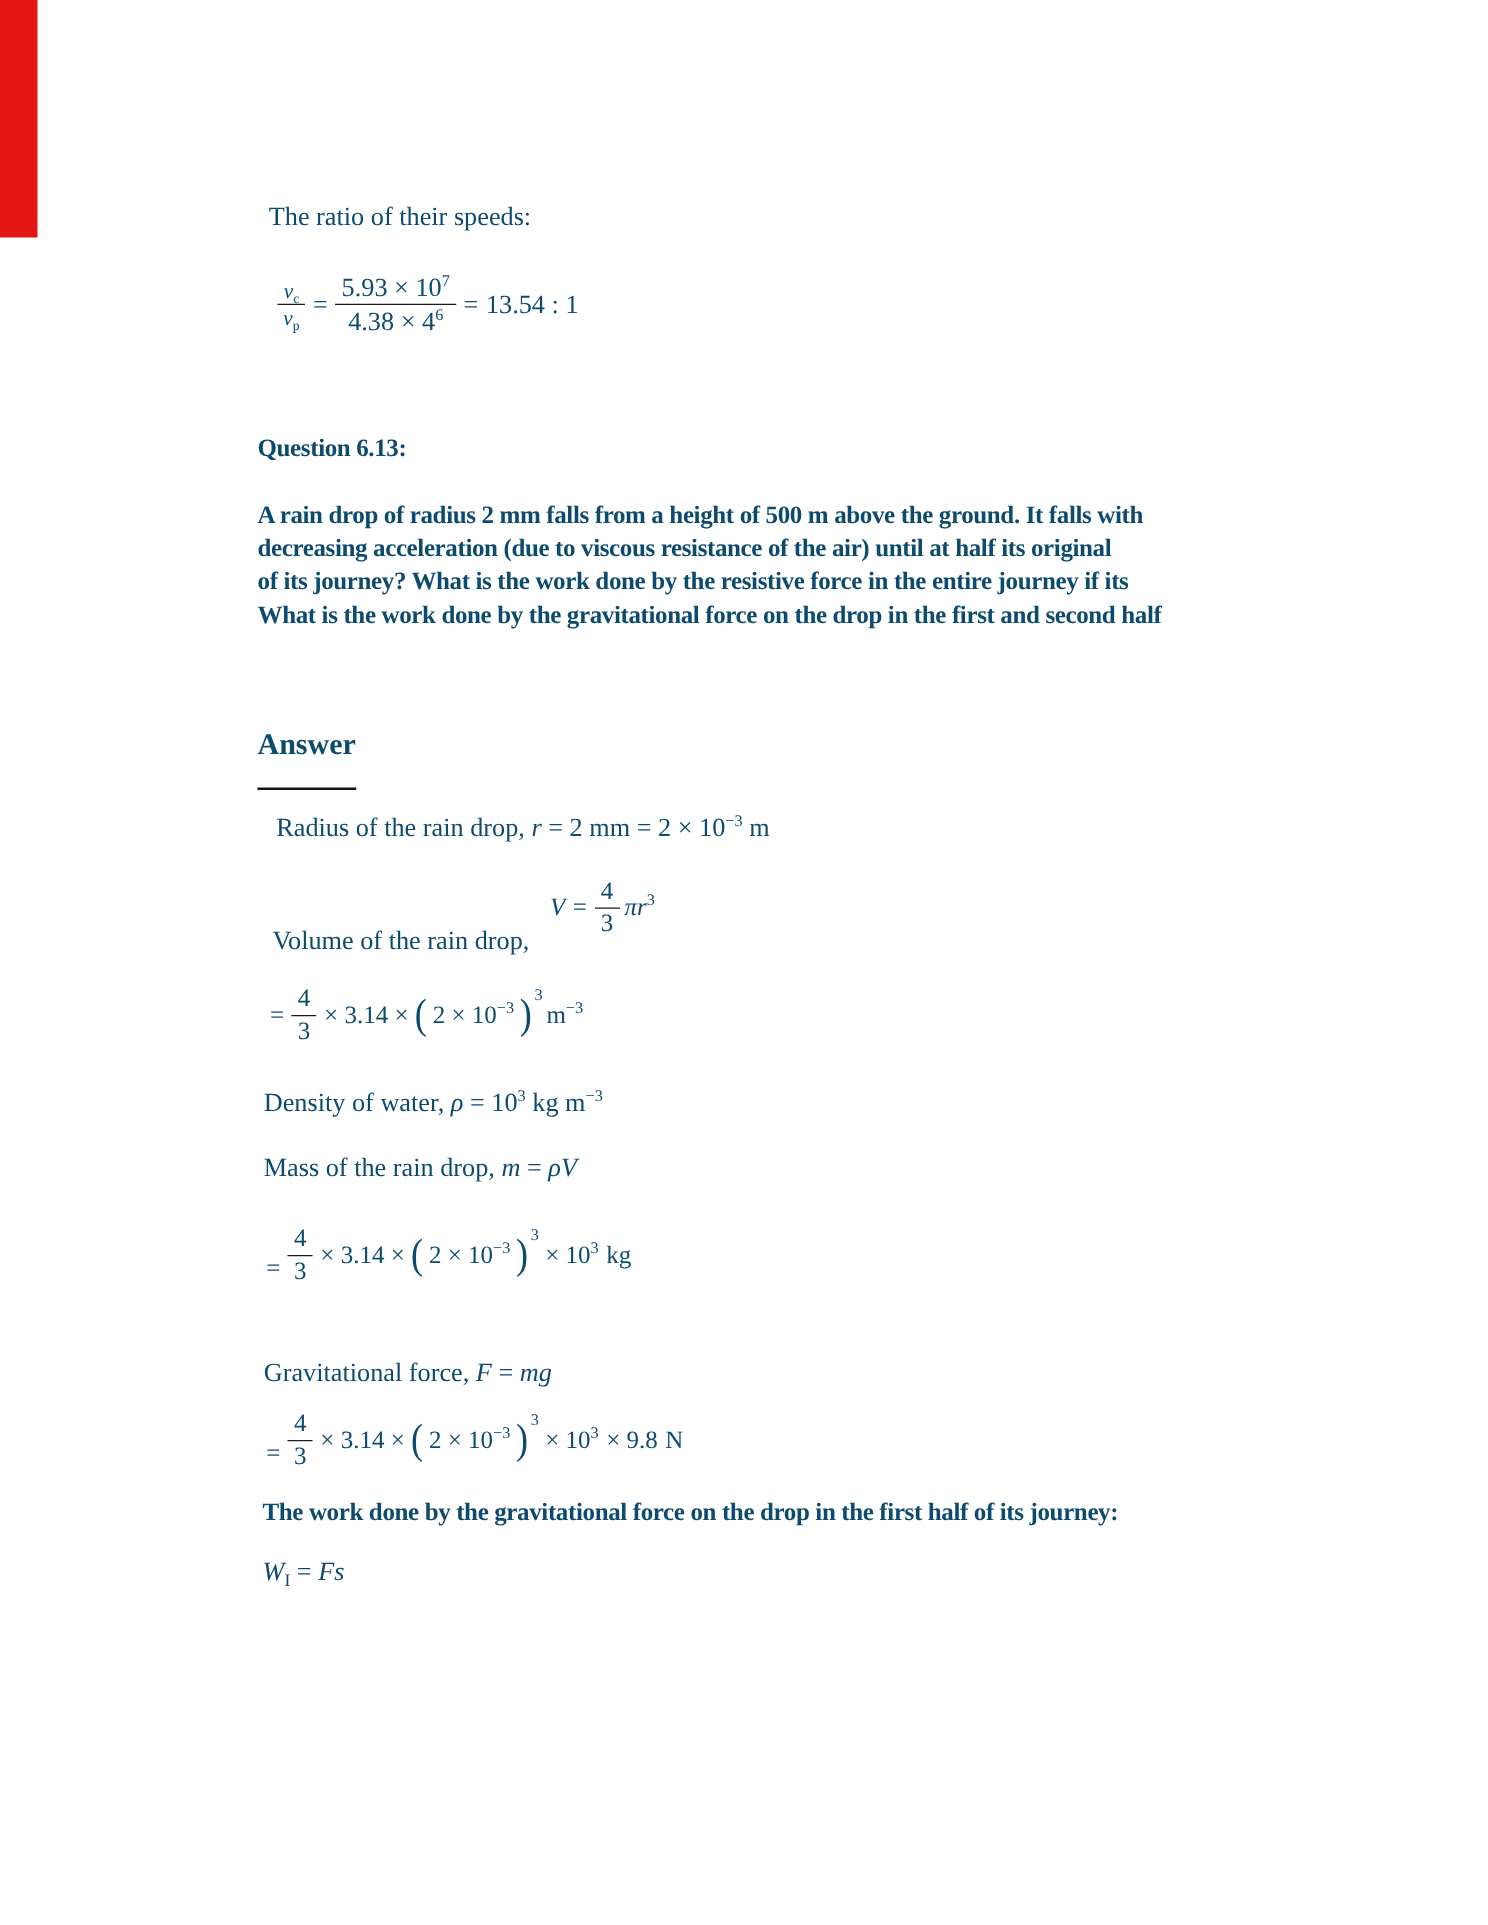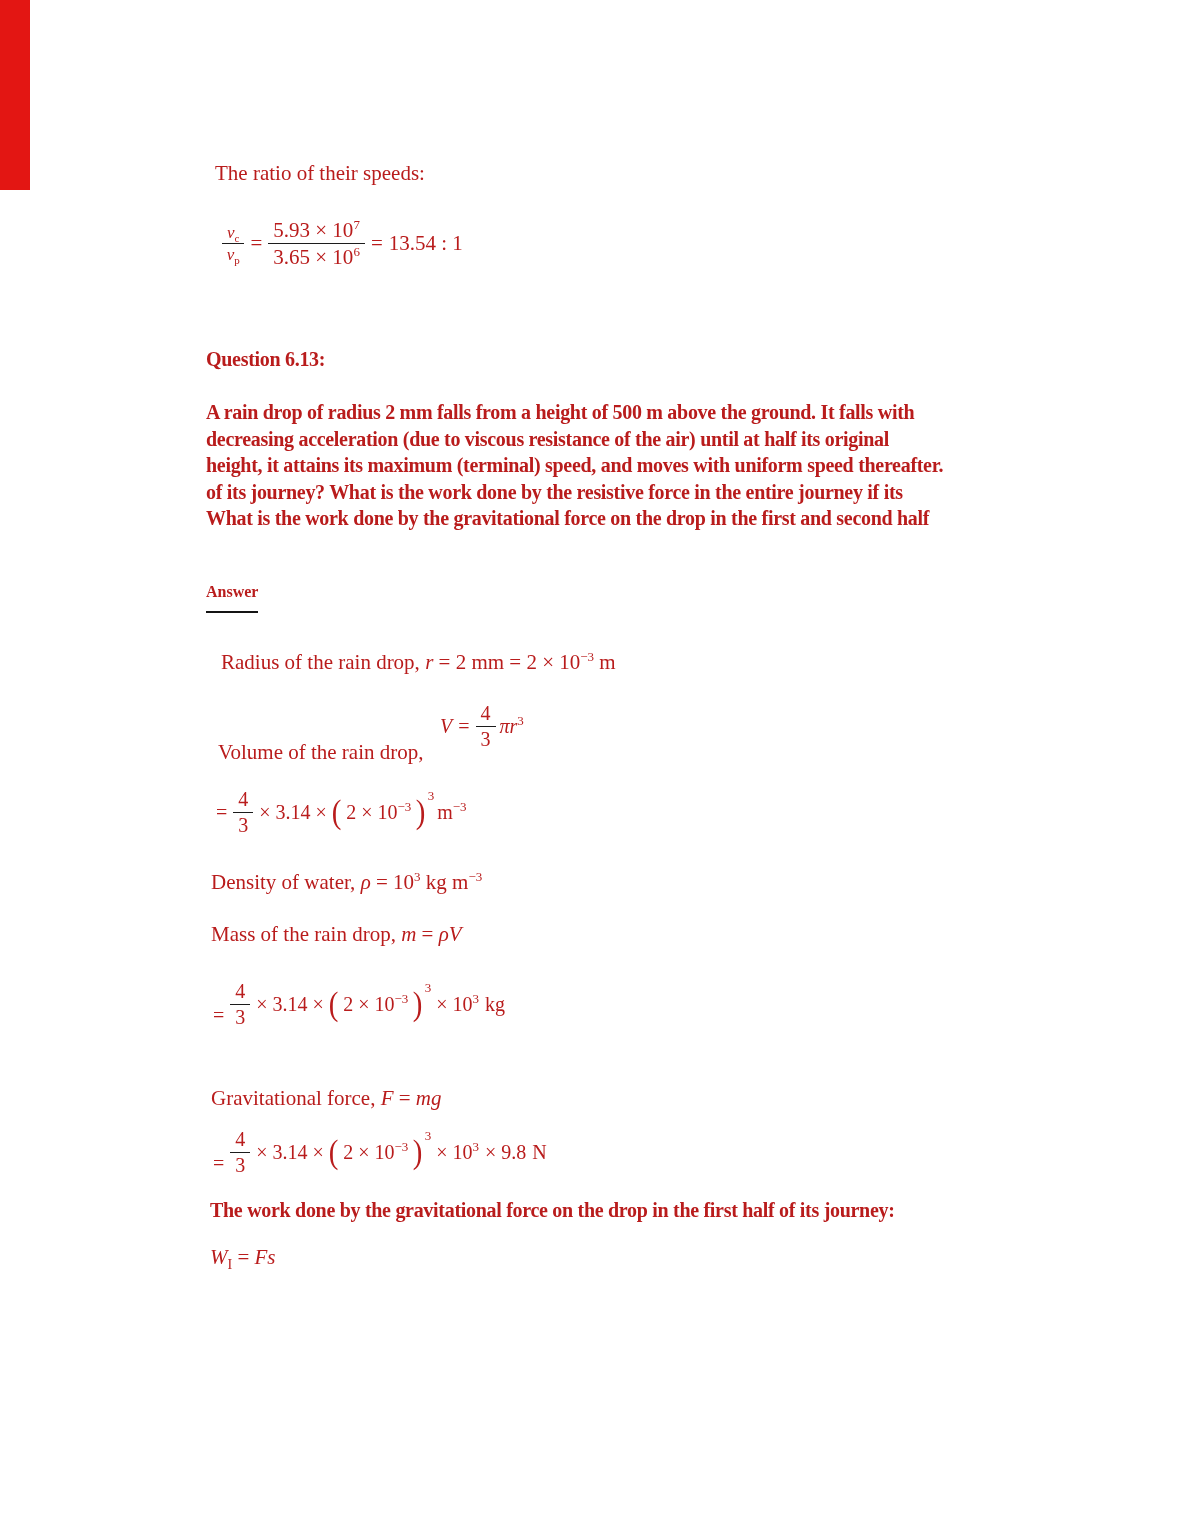--- a/index.html
+++ b/index.html
@@ -1,28 +1,28 @@
 <!DOCTYPE html>
 <html><head>
 <meta charset="utf-8">
 <style>
   * { margin:0; padding:0; box-sizing:border-box; }
   html,body { background:#ffffff; }
   .page {
     position:relative; width:984px; height:1540px; background:#ffffff;
     overflow:hidden; font-family:"Liberation Serif","DejaVu Serif",serif;
-    color:#b91c1c;
+    color:#0c4a6e;
   }
   .abs { position:absolute; }
   .t-reg { font-size:21px; white-space:nowrap; }
   .t-cond { font-size:20px; font-weight:700; letter-spacing:-0.3px; white-space:nowrap; }
   .para-line { line-height:26.6px; }
   .answer-head {
-    font-size:16px; font-weight:700; display:inline-block;
-    border-bottom:2.5px solid #141414; padding-bottom:10px;
+    font-size:24px; font-weight:700; display:inline-block;
+    border-bottom:2.5px solid #141414; padding-bottom:20px;
   }
   .red-strip { left:0; top:0; width:30px; height:190px; }
   i { font-style:italic; }
   sup { font-size:13px; vertical-align:super; line-height:0; }
   sub { font-size:13px; vertical-align:sub; line-height:0; }
   
   .eq { display:flex; align-items:center; font-size:20px; white-space:nowrap; }
   .eq > span { margin:0 3px; }
   .frac { display:inline-flex; flex-direction:column; align-items:center; line-height:1.15; }
   .frac .num { border-bottom:1.6px solid #1c1c1c; padding:0 5px 1px 5px; text-align:left; }
@@ -47,32 +47,31 @@
   <div class="abs t-reg" style="left:215px; top:161px;">The ratio of their speeds:</div>
 
   <div class="abs eq ratio-eq r13" style="left:219px; top:218px;">
     <span class="frac small-frac">
       <span class="num"><i>v</i><sub>c</sub></span>
       <span class="den"><i>v</i><sub>p</sub></span>
     </span>
     <span>=</span>
     <span class="frac">
       <span class="num"><span>5.93 × 10</span><sup>7</sup></span>
-      <span class="den"><span>3.65 × 10</span><sup>6</sup></span>
+      <span class="den"><span>4.38 × 4</span><sup>6</sup></span>
     </span>
     <span>=</span>
     <span>13.54 : 1</span>
   </div>
 
   <div class="abs t-cond" style="left:206px; top:348px;text-align:center;">Question 6.13:</div>
 
   <div class="abs" style="left:206px; top:399px;">
     <div class="t-cond para-line">A rain drop of radius 2 mm falls from a height of 500 m above the ground. It falls with</div>
     <div class="t-cond para-line">decreasing acceleration (due to viscous resistance of the air) until at half its original</div>
-    <div class="t-cond para-line">height, it attains its maximum (terminal) speed, and moves with uniform speed thereafter.</div>
     <div class="t-cond para-line">of its journey? What is the work done by the resistive force in the entire journey if its</div>
     <div class="t-cond para-line">What is the work done by the gravitational force on the drop in the first and second half</div>
   </div>
 
   <div class="abs" style="left:206px; top:583px;">
     <span class="answer-head">Answer</span>
   </div>
 
   <div class="abs t-reg" style="left:221px; top:650px;">
     <span>Radius of the rain drop, </span><i>r</i><span> = 2 mm = 2 × 10</span><sup>−3</sup><span> m</span>

